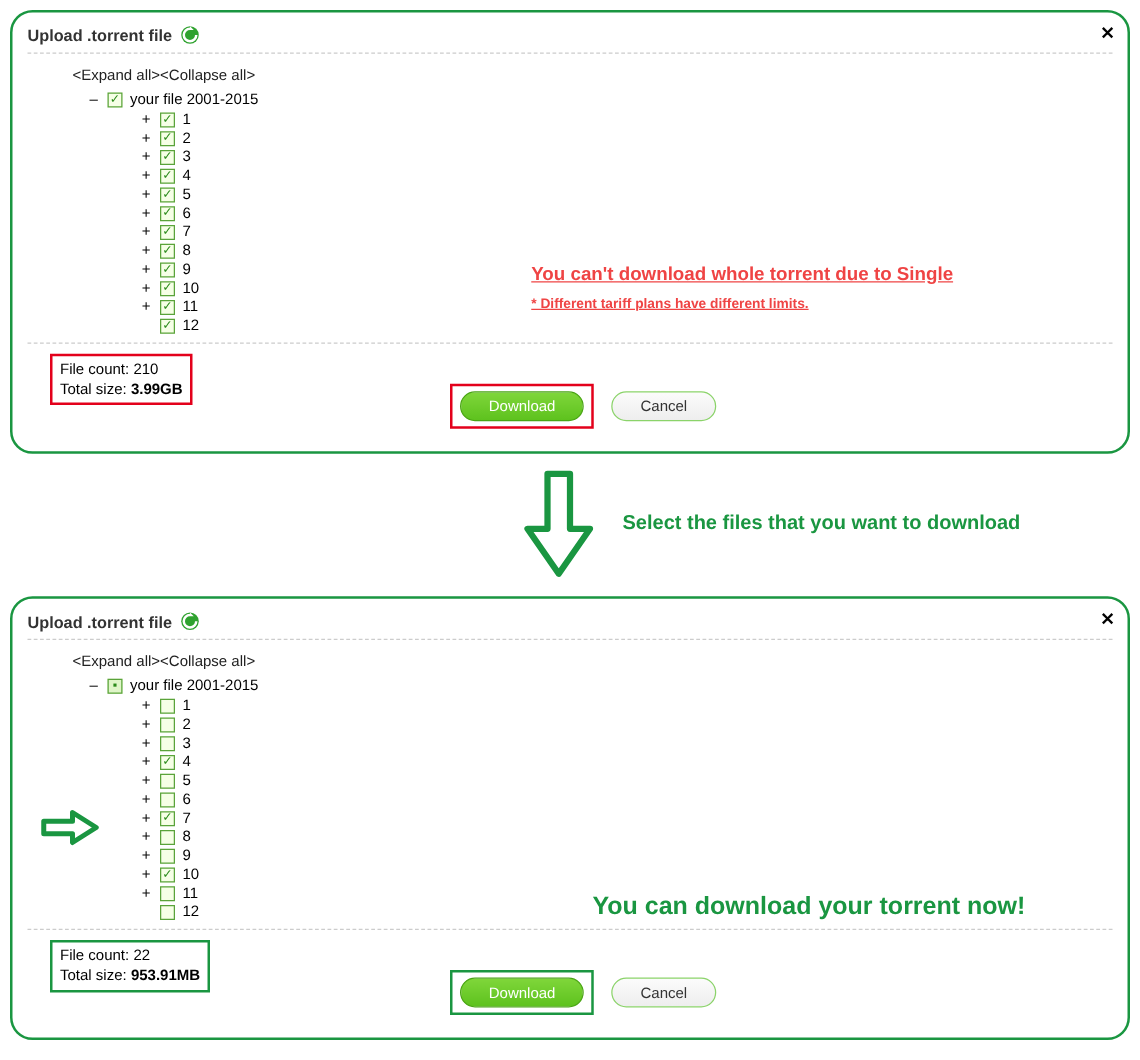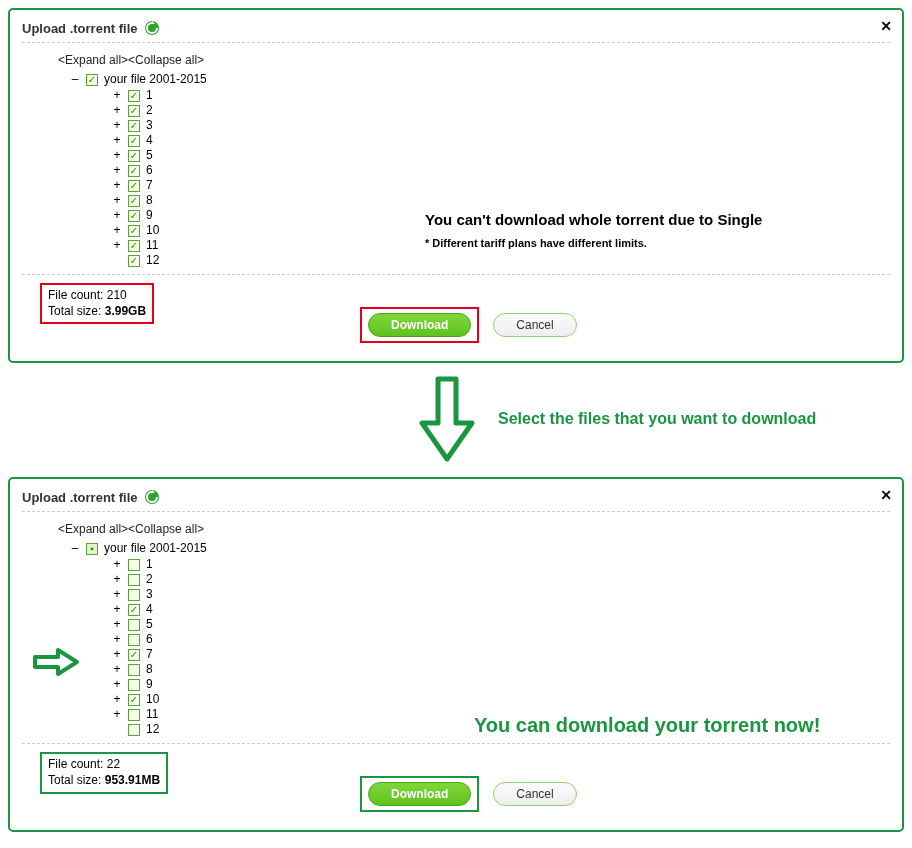--- a/index.html
+++ b/index.html
@@ -6,21 +6,21 @@
     margin: 0;
     padding: 8px;
     font-family: Arial, Helvetica, sans-serif;
     font-size: 13px;
     background: #fff;
     width: 912px;
     box-sizing: border-box;
   }
   .panel {
     border: 2px solid #1a9641;
-    border-radius: 5px;
+    border-radius: 18px;
     padding: 10px 12px 18px 12px;
     position: relative;
     margin-bottom: 12px;
   }
   .panel-header {
     display: flex;
     align-items: center;
     margin-bottom: 6px;
   }
   .panel-title {
@@ -110,21 +110,21 @@
     position: absolute;
     left: 338px;
     bottom: 0;
     display: flex;
     align-items: center;
     gap: 14px;
   }
   .btn-download {
     background: linear-gradient(#7fd63a, #5ec21e);
     color: #fff;
-    font-weight: bold;
+    font-weight: normal;
     font-size: 12px;
     border: 1px solid #4aa514;
     border-radius: 12px;
     padding: 4px 22px;
     cursor: pointer;
   }
   .btn-download-wrap {
     border-width: 2px;
     border-style: solid;
     padding: 4px 6px;
@@ -137,21 +137,21 @@
     font-size: 12px;
     border: 1px solid #8bd36a;
     border-radius: 12px;
     padding: 4px 22px;
     cursor: pointer;
   }
   .side-msg {
     position: absolute;
     font-weight: bold;
   }
-  .side-msg.red { color: #000000; }
+  .side-msg.red { color: #ef4444; text-decoration: underline; }
   .side-msg.green { color: #1a9641; }
   .footnote { font-size:11px; font-weight: bold;}
   .mid-section {
     display: flex;
     align-items: center;
     justify-content: flex-start;
     margin: 10px 0 14px 0;
     gap: 22px;
     padding-left: 410px;
   }

